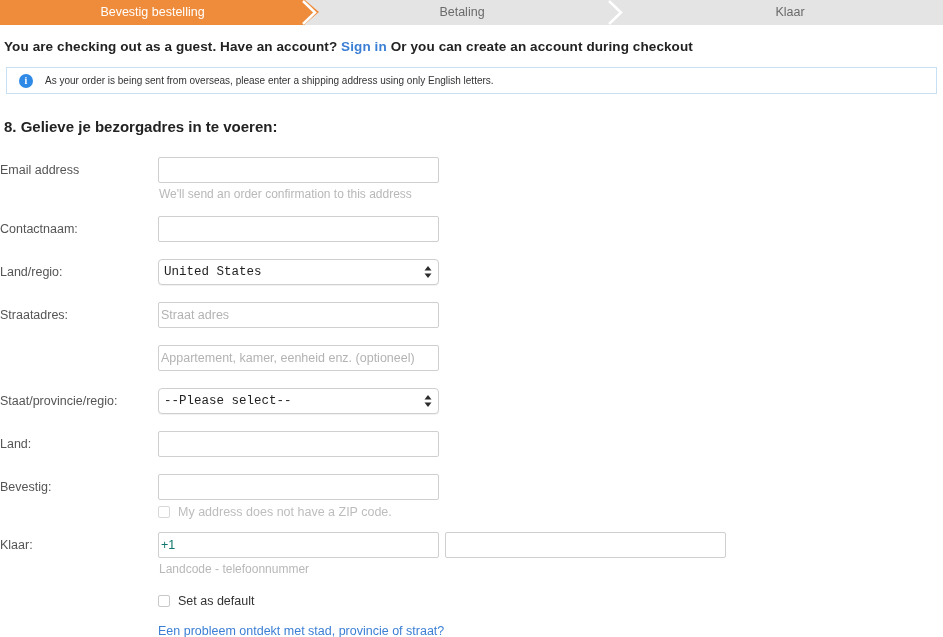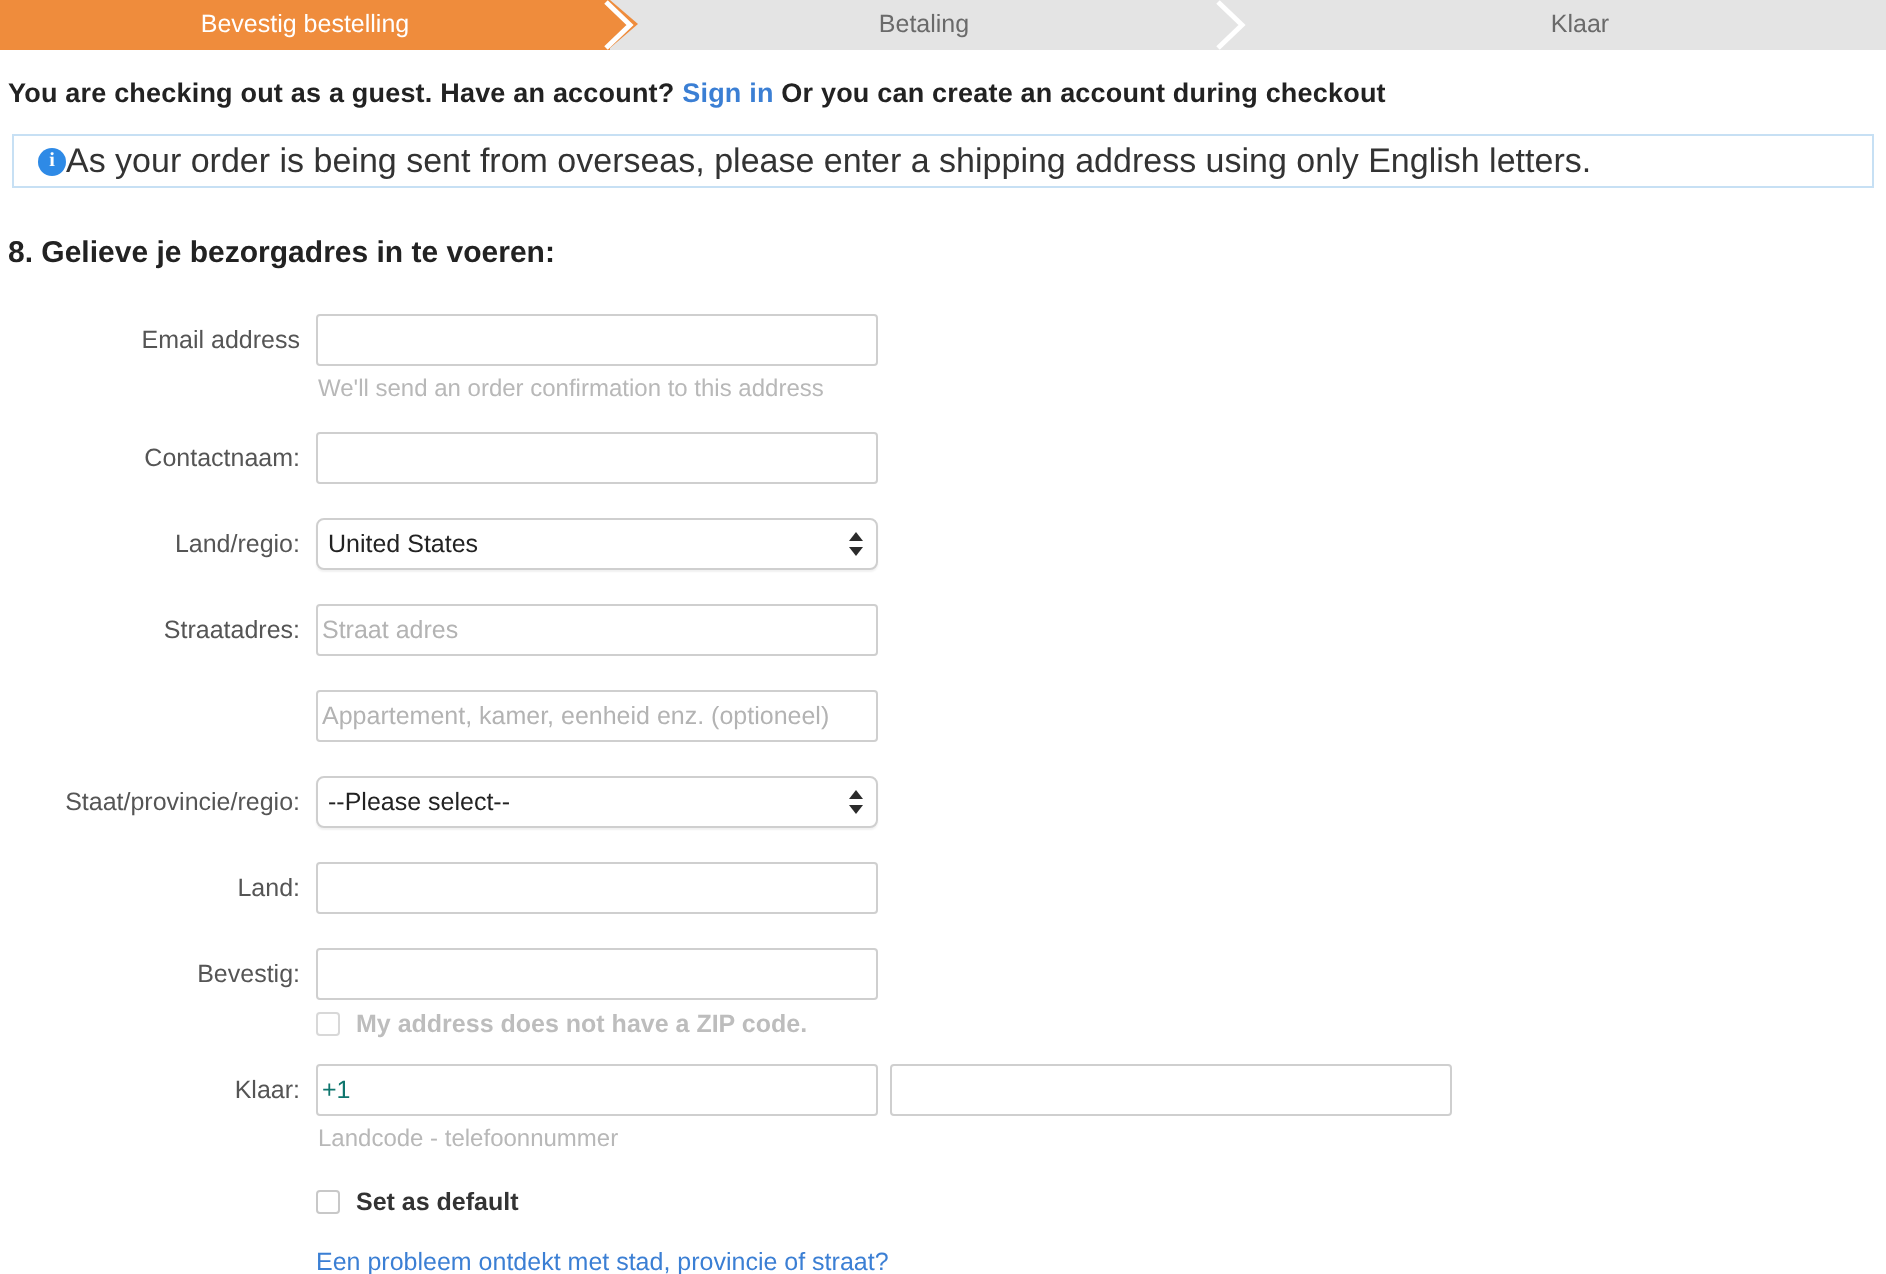--- a/index.html
+++ b/index.html
@@ -104,21 +104,22 @@
     background: #2e8ae6;
     color: #ffffff;
     font-size: 10px;
     font-weight: bold;
     line-height: 14px;
     text-align: center;
     flex: 0 0 auto;
     font-family: "Liberation Serif", serif;
   }
   .info-text {
-    font-size: 17px;
+    margin-left: 12px;
+    font-size: 10px;
     color: #333333;
   }
 
   
   .section-title {
     margin: 24px 0 0 4px;
     font-size: 15px;
     color: #222222;
     font-weight: bold;
   }
@@ -128,21 +129,21 @@
     margin-top: 22px;
     position: relative;
   }
   .frow {
     display: flex;
     align-items: flex-start;
     margin-bottom: 0;
   }
   .flabel {
     width: 158px;
-    text-align: right;
+    text-align: left;
     font-size: 12.5px;
     color: #555555;
     padding-right: 8px;
     box-sizing: border-box;
     line-height: 26px;
     white-space: nowrap;
   }
   .fctrl { position: relative; }
 
   input[type="text"] {
@@ -174,21 +175,21 @@
     height: 26px;
   }
   select {
     width: 281px;
     height: 26px;
     box-sizing: border-box;
     border: 1px solid #cfcfcf;
     border-radius: 4px;
     background: #ffffff;
     font-size: 12.5px;
-    font-family: Liberation Sans, sans-serif;
+    font-family: Liberation Mono, monospace;
     color: #222222;
     padding: 0 22px 0 5px;
     -webkit-appearance: none;
     -moz-appearance: none;
     appearance: none;
     outline: none;
     box-shadow: 0 1px 1px rgba(0,0,0,0.06);
   }
   .sel-arrows {
     position: absolute;
@@ -214,21 +215,20 @@
     border-radius: 2px;
     background: #ffffff;
     box-sizing: border-box;
     flex: 0 0 auto;
   }
   .cbox.dim { border-color: #d8d8d8; }
   .cblabel {
     margin-left: 8px;
     font-size: 12.5px;
     color: #333333;
-    font-weight: bold;
   }
   .cblabel.dim { color: #bdbdbd; }
 
   .phone-row { display: flex; gap: 6px; }
   .phone-cc { width: 41px; text-align: left; }
   .phone-num { width: 249px; }
 
   .bottom-link {
     display: block;
     margin-top: 16px;

